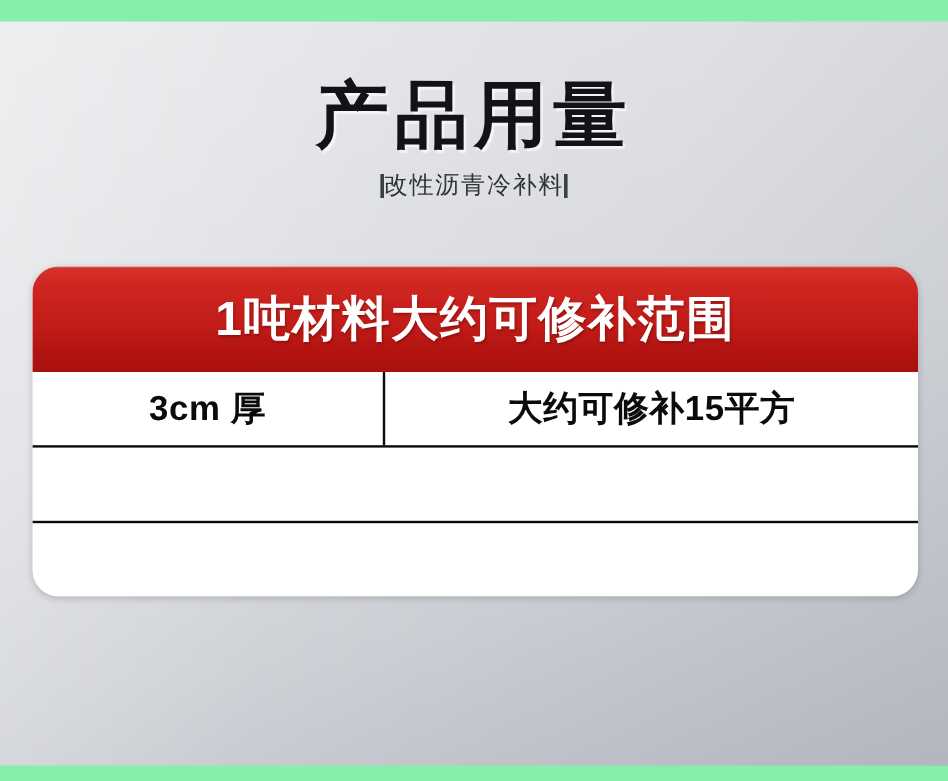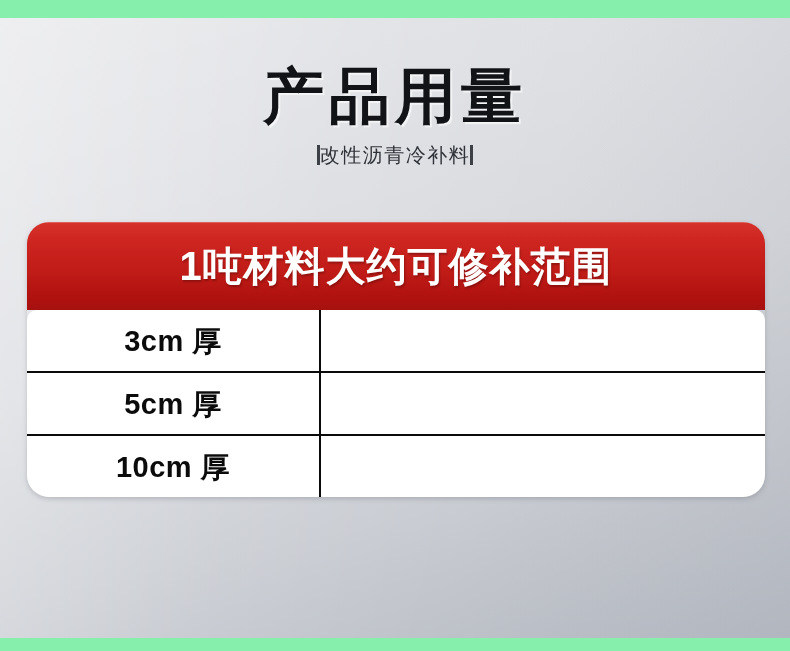--- a/index.html
+++ b/index.html
@@ -104,21 +104,20 @@
     line-height: 46px;
     font-weight: 700;
     letter-spacing: 1px;
     color: #ffffff;
     white-space: nowrap;
     text-shadow: 1px 2px 2px rgba(90,10,8,0.45);
   }
 
   .table-body {
     background: #ffffff;
-    border-radius: 10px;
   }
   .trow {
     display: flex;
     height: 61px;
     border-bottom: 2px solid #0a0a0a;
   }
   .trow:last-child {
     border-bottom: none;
   }
   .cell {
@@ -166,31 +165,28 @@
     <div class="table-head">
       <span class="table-head-text">1吨材料大约可修补范围</span>
     </div>
 
     <div class="table-body">
 
       <div class="trow">
         <div class="cell cell-thickness">
           <span class="cell-text">3cm  厚</span>
         </div>
+        <div class="cell cell-area">
+          <span class="cell-text">大约可修补15平方</span>
+        </div>
       </div>
 
       <div class="trow">
-        <div class="cell cell-thickness">
-          <span class="cell-text">5cm  厚</span>
-        </div>
       </div>
 
 
       <div class="trow">
-        <div class="cell cell-thickness">
-          <span class="cell-text">10cm  厚</span>
-        </div>
       </div>
 
     </div>
   </div>
 
 </div>
 
 </body></html>

